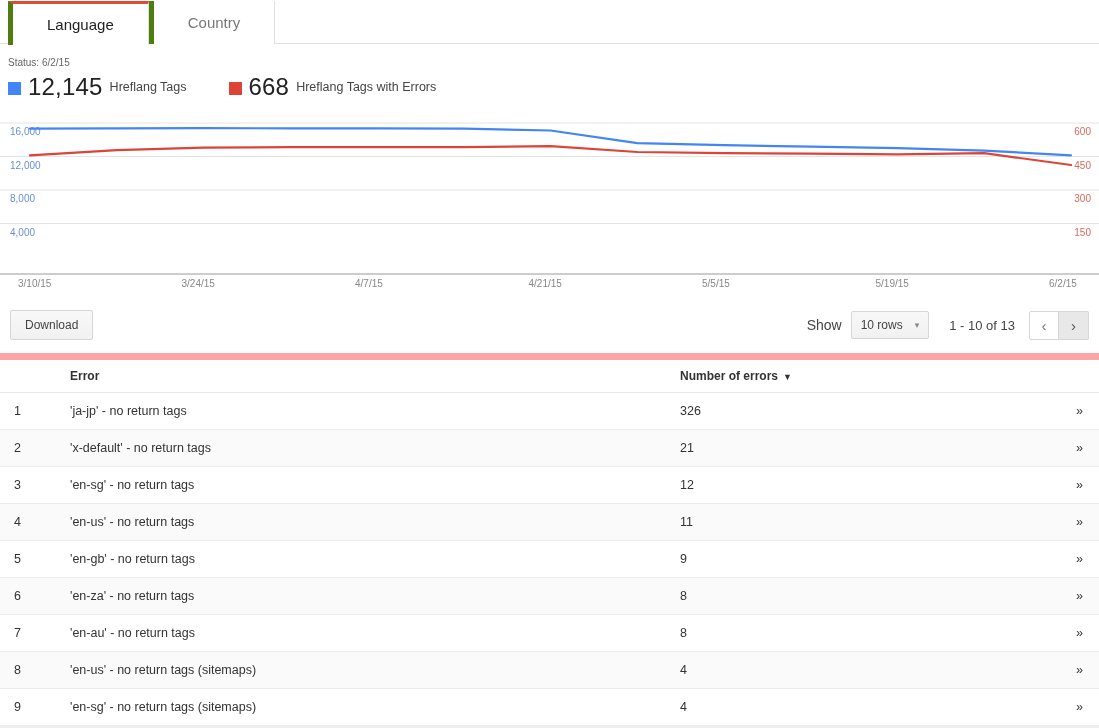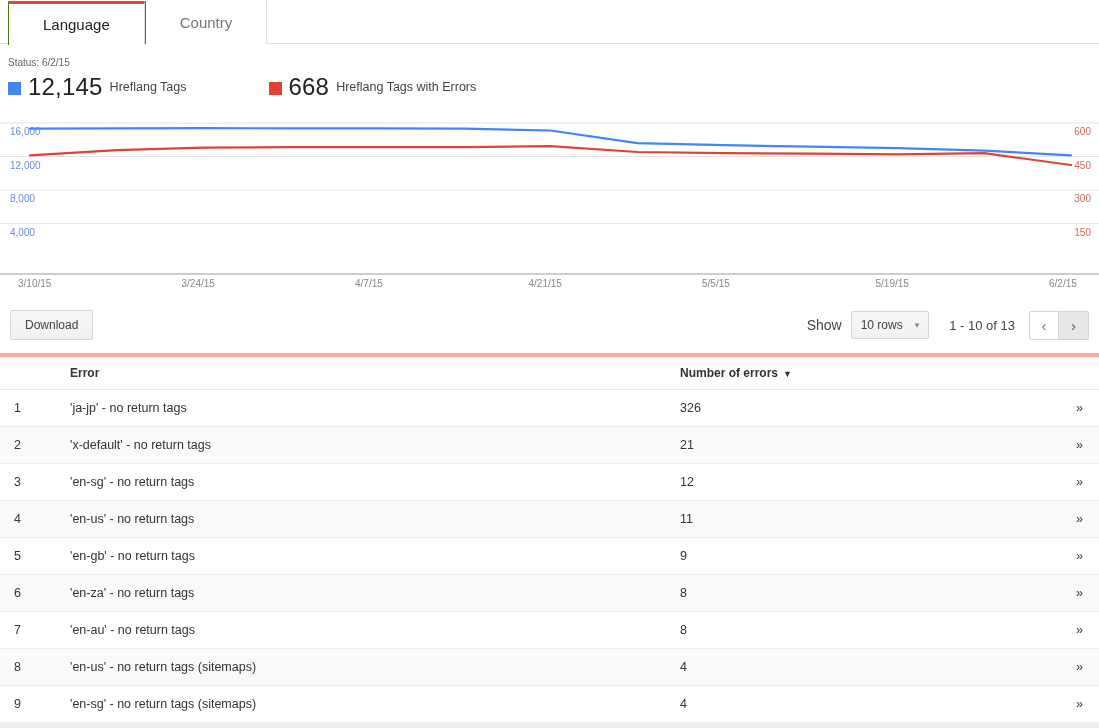--- a/index.html
+++ b/index.html
@@ -30,21 +30,21 @@
   .tab {
     position: relative;
     height: 43px;
     padding: 0 34px;
     display: flex;
     align-items: center;
     justify-content: center;
     font-size: 15px;
     color: #777;
     background: #fff;
-    border-left: 1px solid #4d7c0f;
+    border-left: 5px solid #4d7c0f;
     border-right: 1px solid #e0e0e0;
     cursor: pointer;
     z-index: 2;
   }
   .tab.active {
     color: #222;
     border-top: 3px solid #dd4b39;
     height: 44px;
     margin-bottom: -1px;
     background: #fff;
@@ -61,21 +61,20 @@
   
   .status {
     margin: 13px 0 0 8px;
     font-size: 10px;
     color: #666;
   }
   .legend {
     display: flex;
     align-items: baseline;
     margin: 7px 0 0 8px;
-    gap: 40px;
   }
   .legend-item {
     display: flex;
     align-items: center;
     margin-right: 42px;
   }
   .swatch {
     width: 13px; height: 13px;
     margin-right: 7px;
     position: relative;
@@ -188,21 +187,21 @@
     width: 1099px;
     border-collapse: collapse;
     margin-top: 12px;
     table-layout: fixed;
   }
   table.errors th {
     font-size: 12px;
     text-align: left;
     font-weight: bold;
     padding: 9px 0 9px 0;
-    border-top: 4px solid #fca5a5;
+    border-top: 7px solid #fca5a5;
     border-bottom: 1px solid #e6e6e6;
     color: #333;
   }
   th.col-num, td.col-num { width: 70px; padding-left: 14px !important; }
   th.col-err, td.col-err { width: 610px; }
   th.col-cnt, td.col-cnt { width: 350px; }
   th.col-act, td.col-act { width: 69px; }
   th.col-cnt { color: #dd4b39; }
   th .sortcaret { font-size: 9px; margin-left: 5px; }
   table.errors td {

